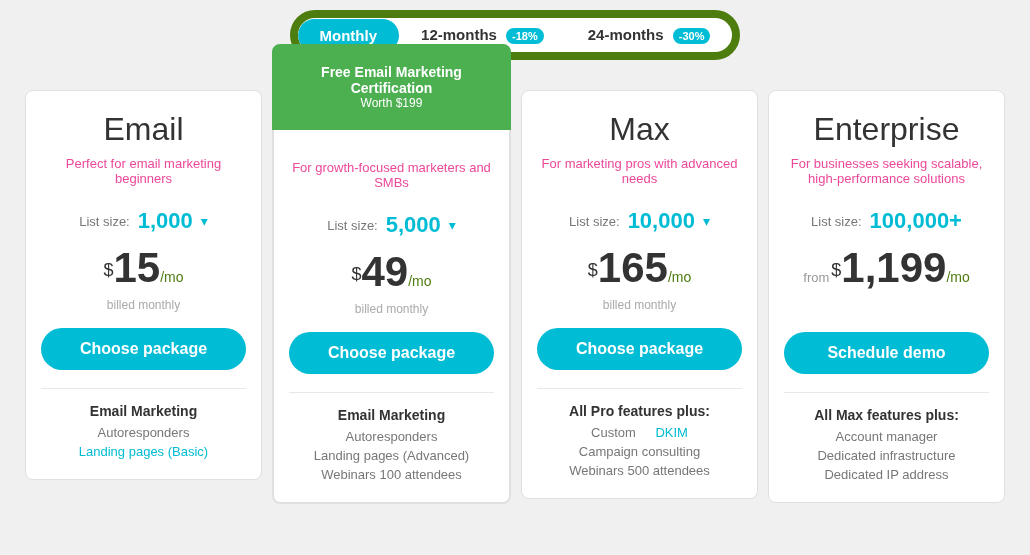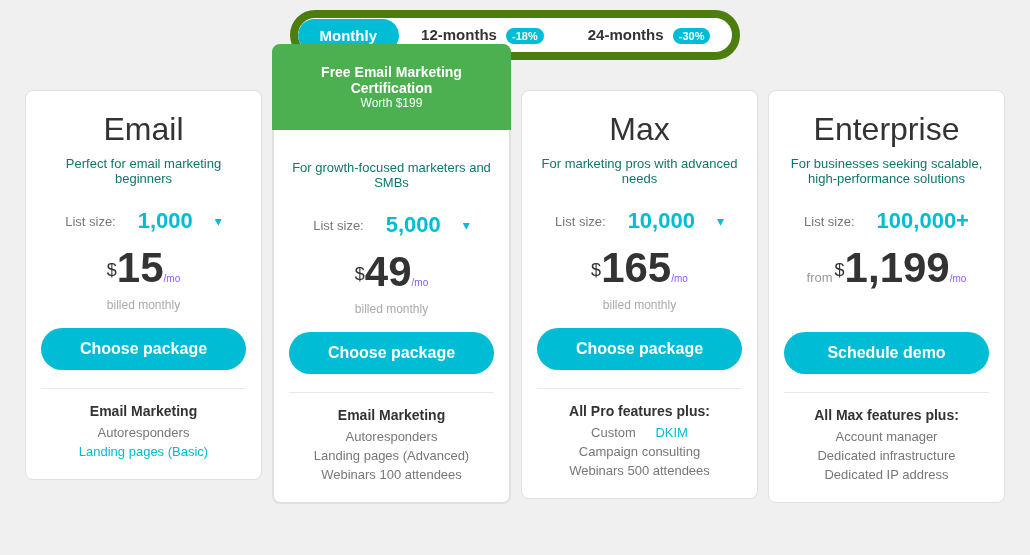--- a/index.html
+++ b/index.html
@@ -97,31 +97,31 @@
     .plan-name {
       font-size: 32px;
       font-weight: 300;
       color: #333;
       text-align: center;
       margin-bottom: 8px;
     }
 
     .plan-desc {
       font-size: 13px;
-      color: #0f766e;
+      color: #ec4899;
       text-align: center;
       min-height: 38px;
       margin-bottom: 14px;
     }
 
     .list-size-row {
       display: flex;
       align-items: center;
       justify-content: center;
-      gap: 22px;
+      gap: 8px;
       margin-bottom: 10px;
       font-size: 13px;
       color: #777;
     }
     .list-size-value {
       font-size: 22px;
       font-weight: bold;
       color: #00bcd4;
     }
     .dropdown-arrow {
@@ -138,22 +138,22 @@
       vertical-align: super;
       color: #333;
     }
     .price-main {
       font-size: 42px;
       font-weight: bold;
       color: #333;
       text-align: center;
     }
     .price-per {
-      font-size: 10px;
-      color: #8b5cf6;
+      font-size: 14px;
+      color: #4d7c0f;
     }
     .price-prefix {
       font-size: 13px;
       color: #999;
       margin-right: 2px;
     }
     .billed-note {
       font-size: 12px;
       color: #aaa;
       text-align: center;

